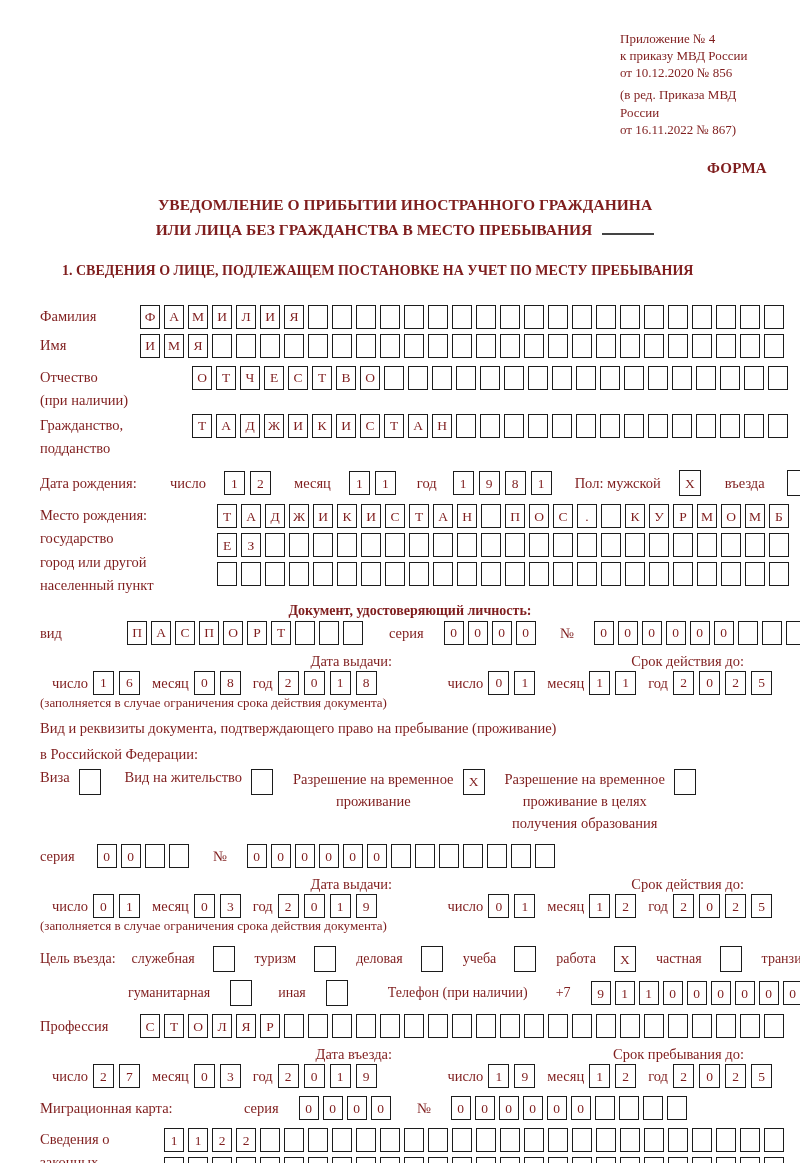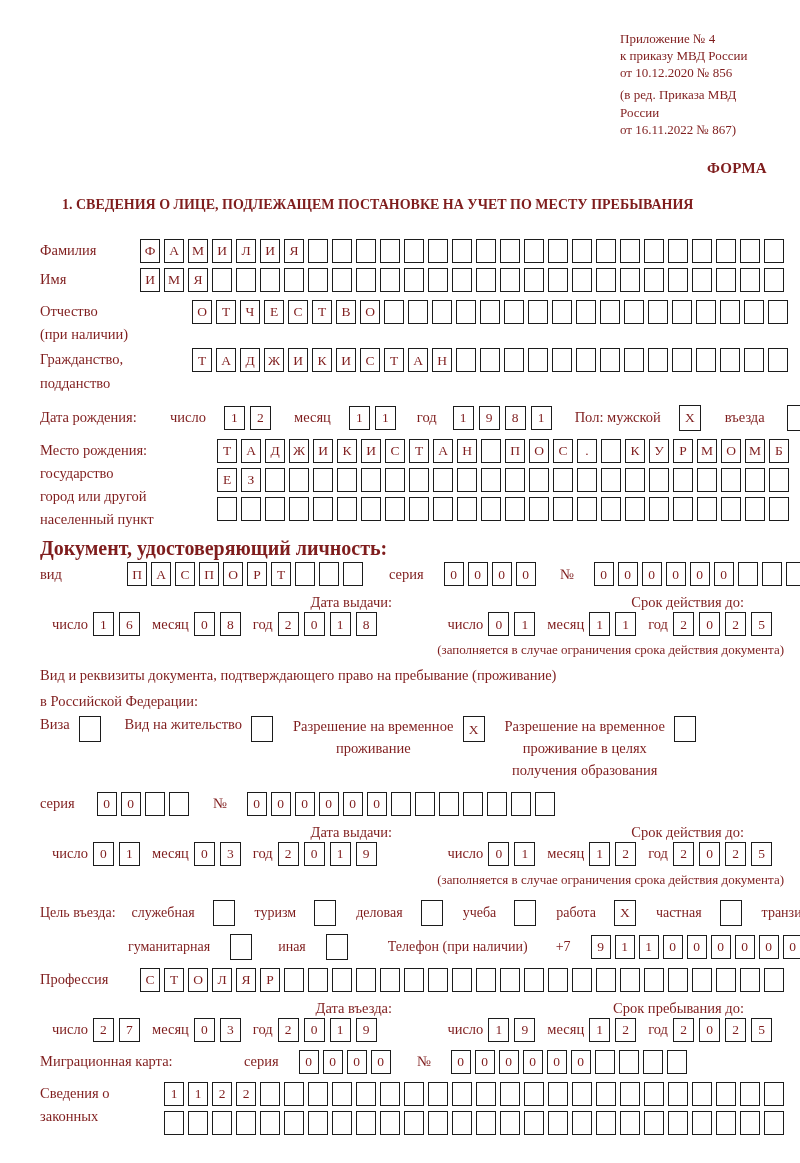--- a/index.html
+++ b/index.html
@@ -33,30 +33,30 @@
   .cells.wide .cell { width:21px; margin-right:5px; }
   .cells.big .cell { width:22px; height:26px; }
   .cellrows .cells { margin-bottom:5px; }
 
   .w75{width:75px} .w88{width:88px} .w112{width:112px} .w118{width:118px}
   .w140{width:140px} .w165{width:165px} .w172{width:172px}
   .sp4{margin-left:4px} .sp6{margin-left:6px} .sp8{margin-left:8px} .sp10{margin-left:10px} .sp16{margin-left:16px} .sp20{margin-left:20px}
   .sp24{margin-left:24px}
   .mt2{margin-top:2px} .mt8{margin-top:8px} .mt10{margin-top:10px} .mt12{margin-top:12px} .mt26{margin-top:26px}
 
-  .center-bold { text-align:left; font-weight:700; font-size:20px; margin-top:6px; width:740px; }
+  .center-bold { text-align:center; font-weight:700; font-size:14px; margin-top:6px; width:740px; }
   .dp-head { display:flex; font-size:14.5px; margin-top:8px; width:744px; }
   .dp-col { width:352px; text-align:right; }
   .dp-row { display:flex; margin-top:1px; width:744px; }
   .dg { display:flex; align-items:center; }
   .dg.left { margin-left:12px; }
   .dg.right { margin-left:auto; }
   .dg .lbl { margin-right:5px; }
   .dg .cells { margin-right:7px; }
-  .note-right { width:744px; text-align:right; font-size:13px; margin-top:6px; }
+  .note-right { width:744px; font-size:13px; margin-top:0; }
   .plain { font-size:14.5px; margin-top:9px; }
   .cbrow { display:flex; align-items:flex-start; margin-top:6px; }
   .cbitem { display:flex; align-items:flex-start; }
   .cbitem .cells { margin-left:9px; }
   .indent88 { margin-left:88px; }
 </style>
 </head>
 <body>
 
 <div class="page">
@@ -65,20 +65,24 @@
   <div class="appendix">
     <div>Приложение № 4</div>
     <div>к приказу МВД России</div>
     <div>от 10.12.2020 № 856</div>
     <div class="amend">(в ред. Приказа МВД России</div>
     <div>от 16.11.2022 № 867)</div>
   </div>
 
   <div class="forma">ФОРМА</div>
 
+  <div class="title">
+    <div>УВЕДОМЛЕНИЕ О ПРИБЫТИИ ИНОСТРАННОГО ГРАЖДАНИНА</div>
+    <div><span>ИЛИ ЛИЦА БЕЗ ГРАЖДАНСТВА В МЕСТО ПРЕБЫВАНИЯ</span><span class="blank"></span></div>
+  </div>
 
   <div class="sec-head">1. СВЕДЕНИЯ О ЛИЦЕ, ПОДЛЕЖАЩЕМ ПОСТАНОВКЕ НА УЧЕТ ПО МЕСТУ ПРЕБЫВАНИЯ</div>
 
   <div class="frow mt26">
     <span class="lbl w88">Фамилия</span>
     <span class="cells">
           <span class="cell">Ф</span>
           <span class="cell">А</span>
           <span class="cell">М</span>
           <span class="cell">И</span>

